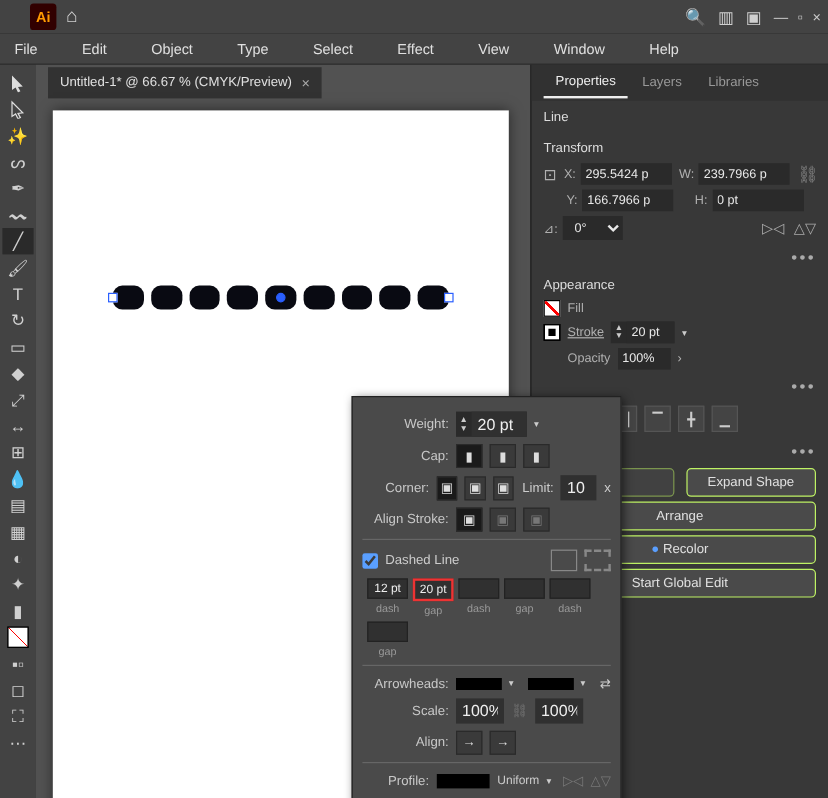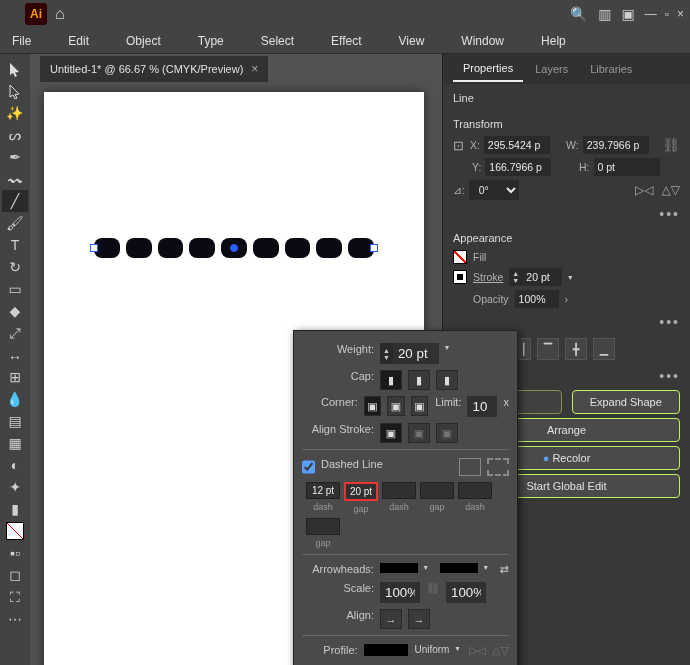--- a/index.html
+++ b/index.html
@@ -44,38 +44,38 @@
 
 
 .rightpanel { width: 248px; background: #383838; display: flex; flex-direction: column; border-left:1px solid #222; position:relative; }
 .paneltabs { display: flex; height: 30px; align-items: center; padding-left: 10px; gap: 2px; background:#313131; }
 .ptab { padding: 6px 10px; font-size: 11px; color: #999; }
 .ptab.active { color: #eee; border-bottom: 2px solid #eee; }
 .plabel { padding: 8px 10px; font-size: 11px; color: #ddd; }
 .section-title { padding: 6px 10px 4px; font-size: 11px; color: #ddd; }
 .proprow { display:flex; align-items:center; padding:2px 10px; gap:6px; font-size:10.5px; }
 .proprow .cell { display:flex; align-items:center; gap:4px; flex:1; }
-.propinput { background:#2a2a2a; border:none; color:#e8e8e8; font-size:10.5px; padding:3px 4px; width:66px; }
+.propinput { background:#2a2a2a; border:none; color:#e8e8e8; font-size:10.5px; padding:3px 4px; width:76px; }
 .propsel { background:#2a2a2a; border:none; color:#e8e8e8; font-size:10.5px; padding:3px 6px; width:50px; }
 .lock { font-size:14px; color:#888; }
 .flipset { display:flex; gap:8px; color:#aaa; font-size:12px; }
 .more { color:#aaa; padding:4px 10px; text-align:right; font-size:14px; letter-spacing:2px; }
 .swatch { width:14px; height:14px; border:1px solid #000; }
 .swatch.none { background:#fff; position:relative; }
 .swatch.none:after { content:""; position:absolute; inset:0; background:linear-gradient(45deg,transparent 44%,red 44%,red 56%,transparent 56%); }
 .swatch.stroke { background:#000; box-shadow:inset 0 0 0 3px #fff, inset 0 0 0 4px #000; }
 .stepper { display:flex; align-items:center; background:#2a2a2a; }
 .stepper .arrs { display:flex; flex-direction:column; font-size:7px; line-height:7px; color:#ccc; padding:0 3px; cursor:pointer; }
 .btn-wide { flex:1; background:#4a4a4a; border:1px solid #bef264; color:#e0e0e0; font-size:11px; padding:5px 0; text-align:center; border-radius:4px; }
 .quickrow { display:flex; gap:6px; padding:4px 10px; }
 .quickbtn { width:22px; height:22px; background:#444; display:flex; align-items:center; justify-content:center; color:#ccc; border:1px solid #555; }
 
 
 .stroke-popup { position:absolute; left:293px; top:330px; width:225px; background:#4a4a4a; border:1px solid #222; box-shadow:2px 2px 8px rgba(0,0,0,.6); z-index:10; padding:6px 8px 10px; font-size:11px; color:#ccc; }
-.sp-row { display:flex; gap:6px; margin:6px 0; }
+.sp-row { display:flex; align-items:center; gap:6px; margin:6px 0; }
 .sp-label { width:72px; text-align:right; font-size:11px; color:#c8c8c8; }
 .sp-btn { width:22px; height:20px; background:#3a3a3a; display:flex; align-items:center; justify-content:center; color:#ddd; border:1px solid #2a2a2a; cursor:pointer; }
 .sp-btn.active { background:#1a1a1a; }
 .sp-input { background:#303030; border:none; color:#eee; padding:3px 5px; width:46px; }
 .sp-chk { accent-color:#5a9fff; }
 .dashgap { display:flex; gap:4px; margin-left:4px; flex-wrap:wrap; }
 .dashfield { display:flex; flex-direction:column; align-items:center; gap:3px; font-size:9px; color:#999; }
 .dashfield input { width:34px; background:#303030; border:1px solid #222; color:#eee; padding:2px 3px; font-size:10px; text-align:center; }
 .dashfield input.highlighted { border:2px solid #e33; }
 .arrowswatch { width:38px; height:10px; background:#000; border:1px solid #000; }

